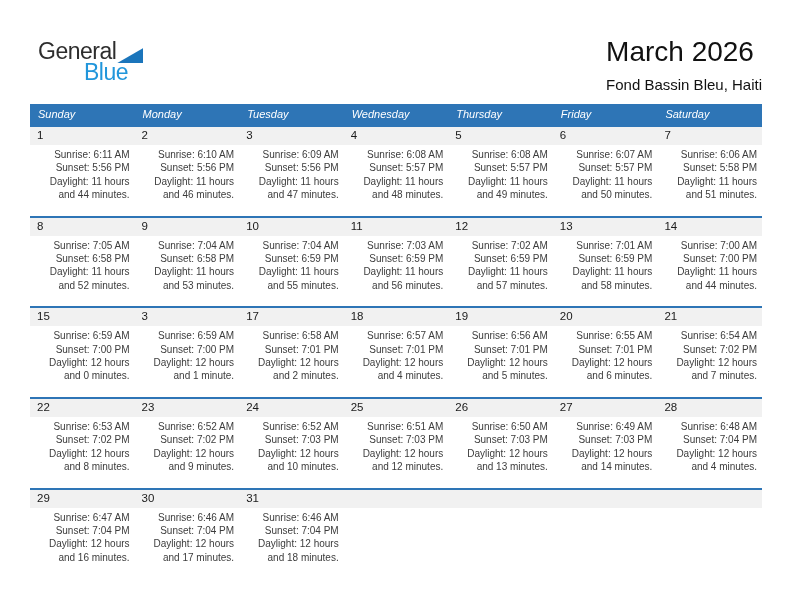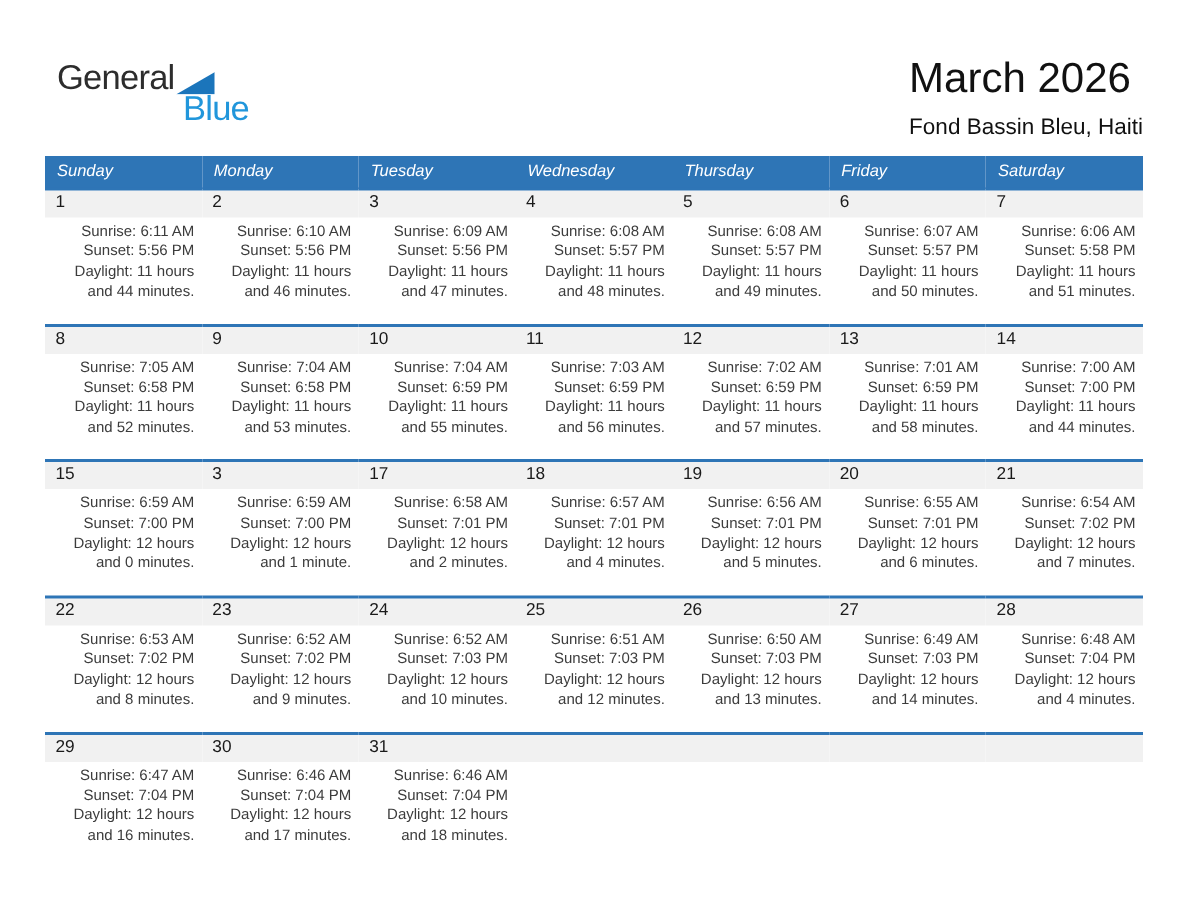--- a/index.html
+++ b/index.html
@@ -16,21 +16,21 @@
   
   .logo { position:absolute; left:38px; top:38px; }
   .logo-row1 { display:flex; align-items:flex-end; }
   .logo-general { font-size:23px; color:#2d2d2d; letter-spacing:-0.5px; }
   .logo-triangle {
     display:inline-block; width:26px; height:15px; margin-left:1px; margin-bottom:2px;
     background:var(--logo-triangle, #1b75bb);
     clip-path:polygon(100% 0, 100% 100%, 0 100%);
   }
   .logo-row2 { margin-left:46px; margin-top:-6px; }
-  .logo-blue { font-size:23px; color:var(--logo-blue, #2196db); letter-spacing:-0.5px;margin-left:38px; }
+  .logo-blue { font-size:23px; color:var(--logo-blue, #2196db); letter-spacing:-0.5px; }
 
   
   .titles { position:absolute; top:36px; right:30px; text-align:left; }
   .month-title { font-size:28px; color:#111111; font-weight:normal; line-height:32px; }
   .location-subtitle { font-size:15px; color:#111111; margin-top:8px; }
 
   
   table.cal {
     position:absolute; left:30px; top:104px; width:732px;
     border-collapse:collapse; table-layout:fixed;

